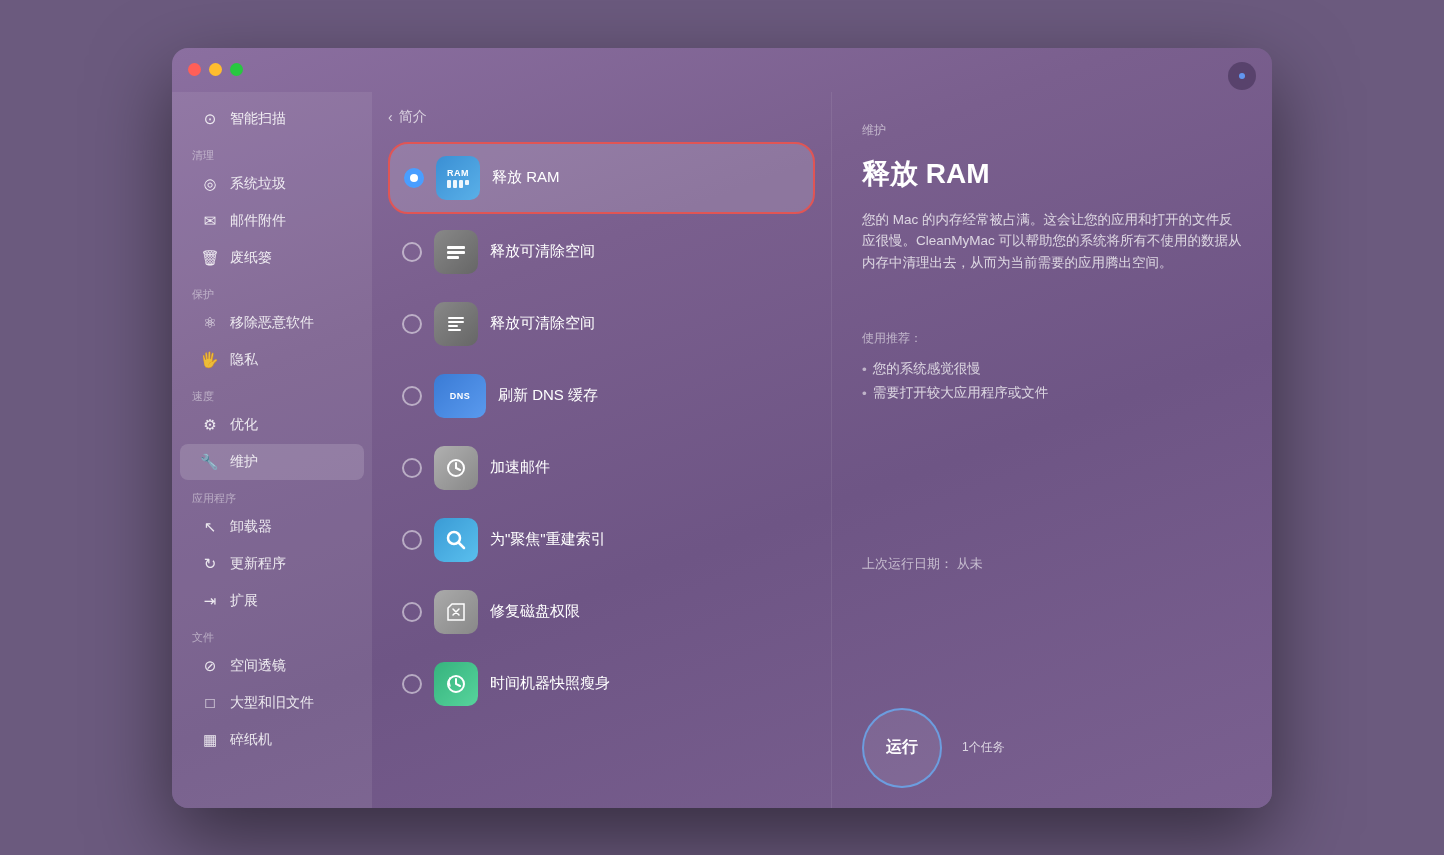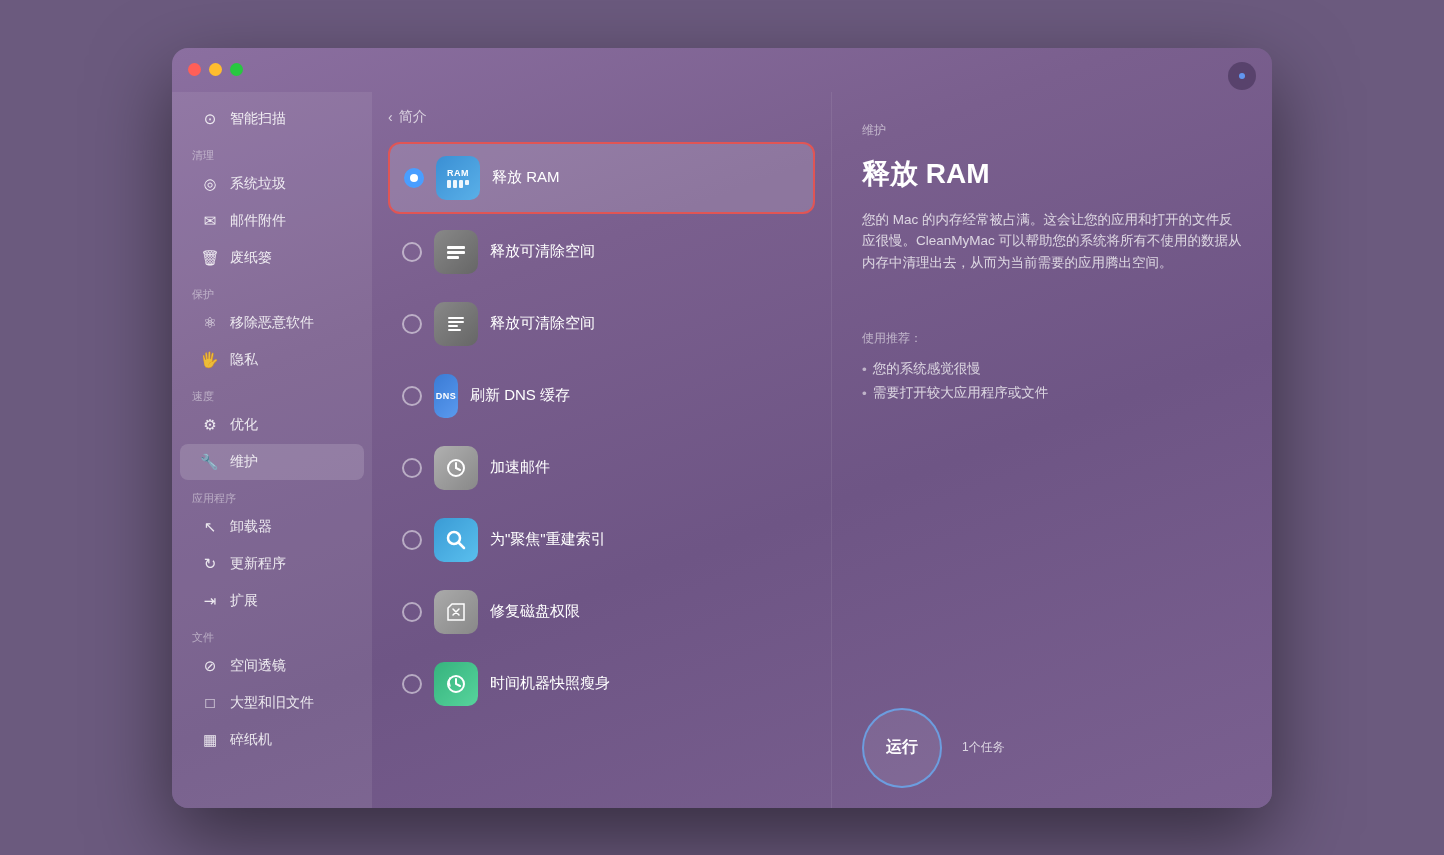--- a/index.html
+++ b/index.html
@@ -129,21 +129,21 @@
       display: flex;
       flex-direction: column;
       gap: 4px;
     }
 
     .maintenance-item {
       display: flex;
       align-items: center;
       gap: 12px;
       padding: 12px 14px;
-      border-radius: 12px;
+      border-radius: 20px;
       cursor: pointer;
     }
     .maintenance-item.selected {
       background: rgba(255,255,255,0.15);
       border: 2px solid #e05555;
     }
 
     .item-radio {
       width: 20px;
       height: 20px;
@@ -444,21 +444,21 @@
                 <rect x="4" y="9" width="16" height="2" rx="1"></rect>
                 <rect x="4" y="13" width="10" height="2" rx="1"></rect>
                 <rect x="4" y="17" width="13" height="2" rx="1"></rect>
               </svg>
             </div>
             <span class="item-label">释放可清除空间</span>
           </div>
 
           <div class="maintenance-item">
             <div class="item-radio"></div>
-            <div style="background: linear-gradient(135deg, #3a7bd5, #5a9aee); border-radius: 10px; width: 24px; height: 44px; display: flex; align-items: center; justify-content: center; flex-shrink: 0;">
+            <div style="background: linear-gradient(135deg, #3a7bd5, #5a9aee); border-radius: 10px; width: 52px; height: 44px; display: flex; align-items: center; justify-content: center; flex-shrink: 0;">
               <span style="color:white; font-size:9px; font-weight:800; letter-spacing:0.5px;">DNS</span>
             </div>
             <span class="item-label">刷新 DNS 缓存</span>
           </div>
 
           <div class="maintenance-item">
             <div class="item-radio"></div>
             <div style="background: linear-gradient(135deg, #b0b0b0, #888); border-radius: 10px; width: 44px; height: 44px; display: flex; align-items: center; justify-content: center; flex-shrink: 0;">
               <svg width="24" height="24" viewBox="0 0 24 24" fill="white">
                 <circle cx="12" cy="12" r="8" stroke="white" stroke-width="2" fill="none"></circle>
@@ -514,20 +514,24 @@
         <div class="detail-recommend-label">使用推荐：</div>
         <ul class="detail-recommend-list">
           <li>
             <span>您的系统感觉很慢</span>
           </li>
           <li>
             <span>需要打开较大应用程序或文件</span>
           </li>
         </ul>
 
+        <div class="detail-last-run">
+          <span>上次运行日期：</span>
+          <span>从未</span>
+        </div>
 
         <div class="detail-footer">
           <button class="run-button">运行</button>
           <span class="task-count">1个任务</span>
         </div>
       </div>
 
     </div>
   </div>
 </div>

